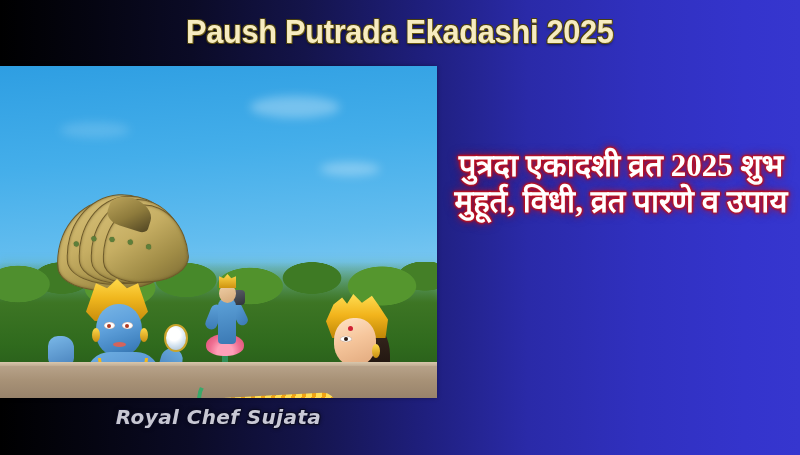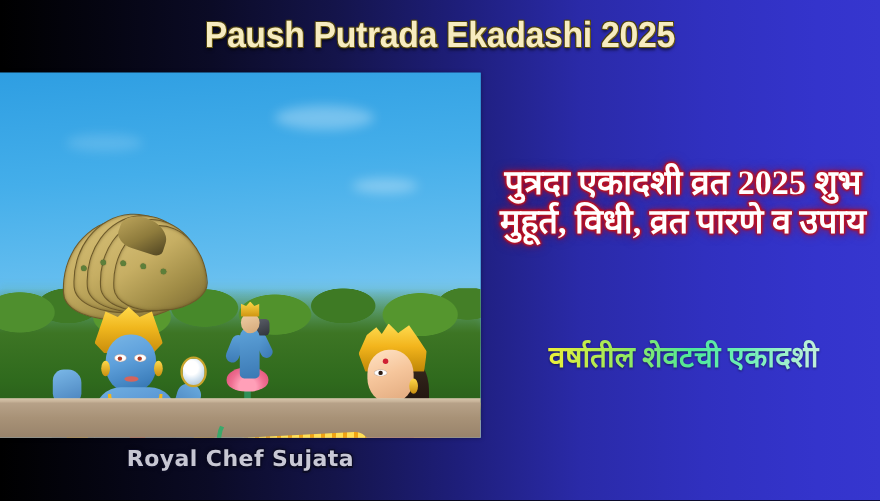--- a/index.html
+++ b/index.html
@@ -336,20 +336,21 @@
     filter:drop-shadow(0 1px 1px rgba(0,0,0,.45));
   }
   #subline .sline { display:block; }
 
   
   #watermark {
     position:absolute;
     left:0; top:405px; width:437px;
     text-align:center;
     font-family:"DejaVu Sans", sans-serif;
+    font-style:italic;
     font-weight:700;
     font-size:20px;
     letter-spacing:0.4px;
     color:#d8d8e2;
     text-shadow:
        1px 1px 0 #0b0b22,
       -1px 1px 0 #0b0b22,
        1px -1px 0 #0b0b22,
       -1px -1px 0 #0b0b22,
        0 0 5px rgba(0,0,0,.8);
@@ -445,16 +446,15 @@
 
     <div class="ph" id="v-dhoti2"></div>
 
   </div>
 
   <div id="watermark">Royal Chef Sujata</div>
 
   <div id="headline">पुत्रदा एकादशी व्रत 2025 शुभ मुहूर्त, विधी, व्रत पारणे व उपाय</div>
 
   <div id="subline">
-    <span class="sline">वर्षातील शेवटची एकादशी</span>
   </div>
 
 </div>
 
 </body></html>

